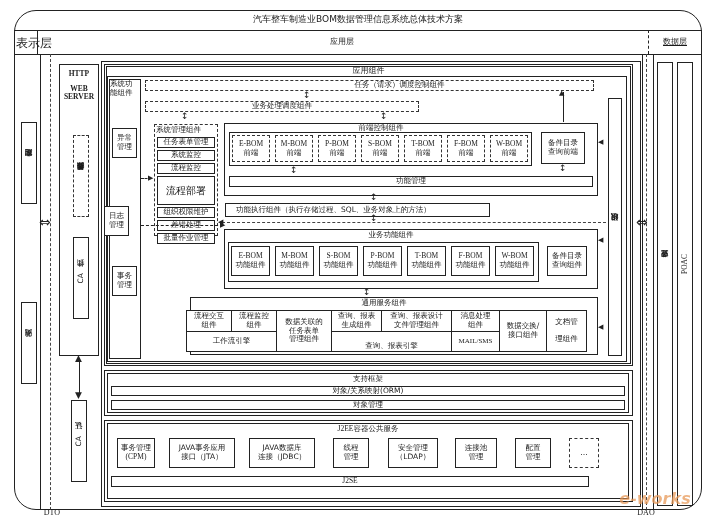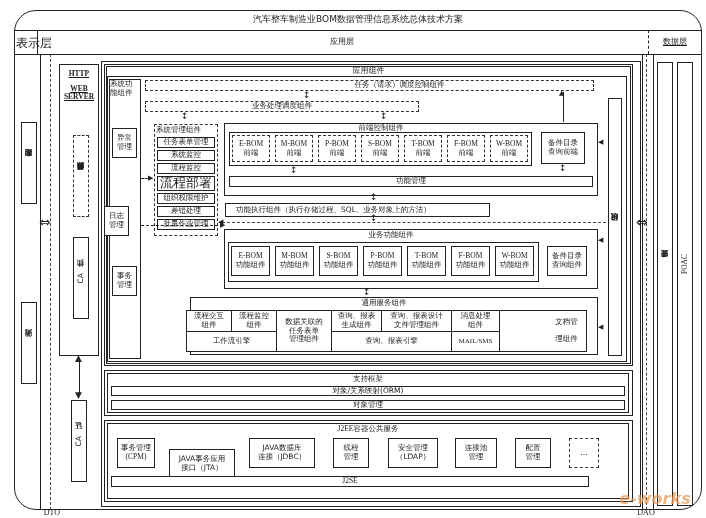--- a/index.html
+++ b/index.html
@@ -42,21 +42,21 @@
 <div class="box ctr" style="left:21px;top:122px;width:16px;height:82px;">
   <span class="vtxt" style="font-size:7.5px;">定制客户端</span>
 </div>
 <div class="box ctr" style="left:21px;top:302px;width:16px;height:82px;">
   <span class="vtxt" style="font-size:7.5px;">浏览器</span>
 </div>
 
 <div class="arrow" style="left:39px;top:218px;font-size:14px;">⇔</div>
 
 <div class="box" style="left:59px;top:64px;width:40px;height:292px;"></div>
-<div class="txt serif" style="left:59px;top:70px;width:40px;font-size:7.5px;font-weight:bold;text-decoration:underline;">
+<div class="txt serif" style="left:59px;top:70px;width:40px;font-size:7.5px;font-weight:bold;">
   <div>HTTP</div>
   <div style="height:6px"></div>
   <div>WEB</div>
   <div>SERVER</div>
 </div>
 <div class="box ctr dash" style="left:73px;top:135px;width:16px;height:82px;">
   <span class="vtxt" style="font-size:7.5px;">应用服务器插件</span>
 </div>
 <div class="box ctr" style="left:73px;top:237px;width:16px;height:82px;">
   <span class="vtxt" style="font-size:7.5px;">CA插件</span>
@@ -108,21 +108,21 @@
 <div class="abs" style="left:157px;top:137px;width:58px;">
   <div class="box ctr" style="position:relative;width:58px;height:11px;margin-bottom:2px;font-size:7.5px;">
       <span>任务表单管理</span>
     </div>
   <div class="box ctr" style="position:relative;width:58px;height:11px;margin-bottom:2px;font-size:7.5px;">
       <span>系统监控</span>
     </div>
   <div class="box ctr" style="position:relative;width:58px;height:11px;margin-bottom:2px;font-size:7.5px;">
       <span>流程监控</span>
     </div>
-  <div class="box ctr" style="position:relative;width:58px;height:15px;margin-bottom:2px;font-size:13px;">
+  <div class="box ctr" style="position:relative;width:58px;height:29px;margin-bottom:2px;font-size:10px;">
       <span>流程部署</span>
     </div>
   <div class="box ctr" style="position:relative;width:58px;height:11px;margin-bottom:2px;font-size:7.5px;">
       <span>组织权限维护</span>
     </div>
   <div class="box ctr" style="position:relative;width:58px;height:11px;margin-bottom:2px;font-size:7.5px;">
       <span>差错处理</span>
     </div>
   <div class="box ctr" style="position:relative;width:58px;height:11px;font-size:7.5px;">
       <span>批量作业管理</span>
@@ -246,29 +246,33 @@
     <span>管理组件</span>
   </div>
   <div class="box ctr" style="left:145px;top:0;width:50px;height:21px;border-width:0 1px 1px 0;flex-direction:column;">
     <span>查询、报表</span>
     <span>生成组件</span>
   </div>
   <div class="box ctr" style="left:195px;top:0;width:70px;height:21px;border-width:0 1px 1px 0;flex-direction:column;">
     <span>查询、报表设计</span>
     <span>文件管理组件</span>
   </div>
-  <div class="box ctr" style="left:145px;top:21px;width:120px;height:19px;border-width:0 1px 0 0;">
+  <div class="box ctr" style="left:145px;top:21px;width:120px;height:19px;border-width:0 1px 0 0;align-items:flex-end;">
     <span>查询、报表引擎</span>
   </div>
   <div class="box ctr" style="left:265px;top:0;width:48px;height:21px;border-width:0 1px 1px 0;flex-direction:column;">
     <span>消息处理</span>
     <span>组件</span>
   </div>
   <div class="box ctr serif" style="left:265px;top:21px;width:48px;height:19px;border-width:0 1px 0 0;font-size:7px;">
     <span>MAIL/SMS</span>
+  </div>
+  <div class="box ctr" style="left:313px;top:0;width:47px;height:40px;border-width:0 1px 0 0;flex-direction:column;">
+    <span>数据交换/</span>
+    <span>接口组件</span>
   </div>
   <div class="box ctr" style="left:360px;top:0;width:39px;height:40px;border-width:0;flex-direction:column;gap:8px;">
     <span>文档管</span>
     <span>理组件</span>
   </div>
 </div>
 
 <div class="box ctr" style="left:608px;top:98px;width:14px;height:258px;">
   <span class="vtxt" style="font-size:7.5px;">组织权限</span>
 </div>
@@ -287,21 +291,21 @@
 </div>
 
 <div class="box" style="left:104px;top:420px;width:529px;height:82px;"></div>
 <div class="box" style="left:107px;top:423px;width:522px;height:76px;"></div>
 <div class="txt serif" style="left:107px;top:425px;width:522px;font-size:7.5px;">J2EE容器公共服务</div>
 <div class="abs" style="left:117px;top:437px;width:490px;height:32px;font-size:7.5px;">
   <div class="box ctr" style="left:0;top:1px;width:38px;height:30px;flex-direction:column;">
       <span>事务管理</span>
       <span class="serif">(CPM)</span>
     </div>
-  <div class="box ctr" style="left:52px;top:1px;width:66px;height:30px;flex-direction:column;margin-top:11px;">
+  <div class="box ctr" style="left:52px;top:1px;width:66px;height:30px;flex-direction:column;">
       <span>JAVA事务应用</span>
       <span>接口（JTA）</span>
     </div>
   <div class="box ctr" style="left:132px;top:1px;width:66px;height:30px;flex-direction:column;">
       <span>JAVA数据库</span>
       <span>连接（JDBC）</span>
     </div>
   <div class="box ctr" style="left:216px;top:1px;width:36px;height:30px;flex-direction:column;">
       <span>线程</span>
       <span>管理</span>

